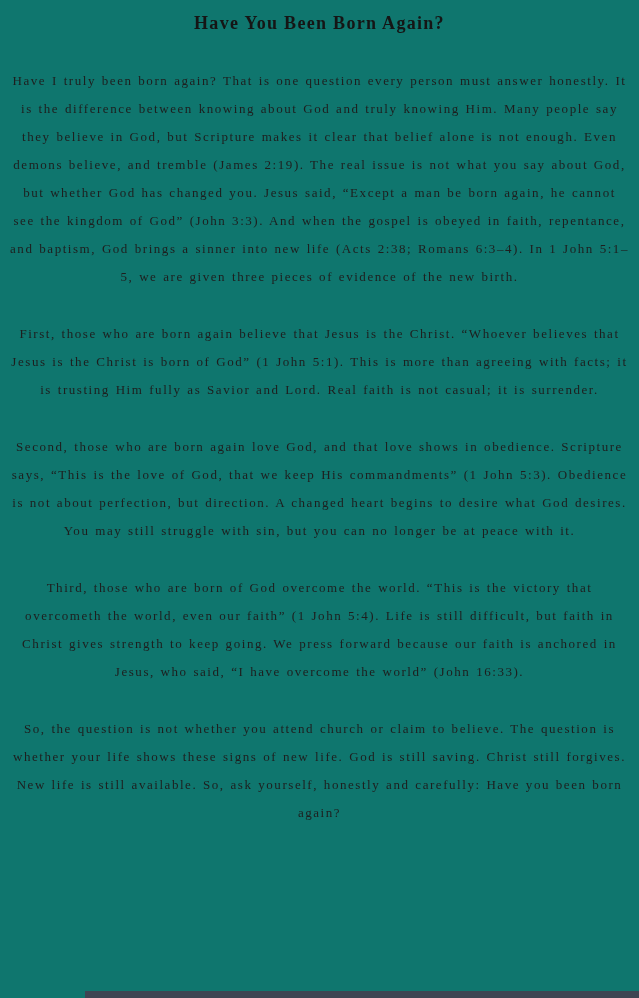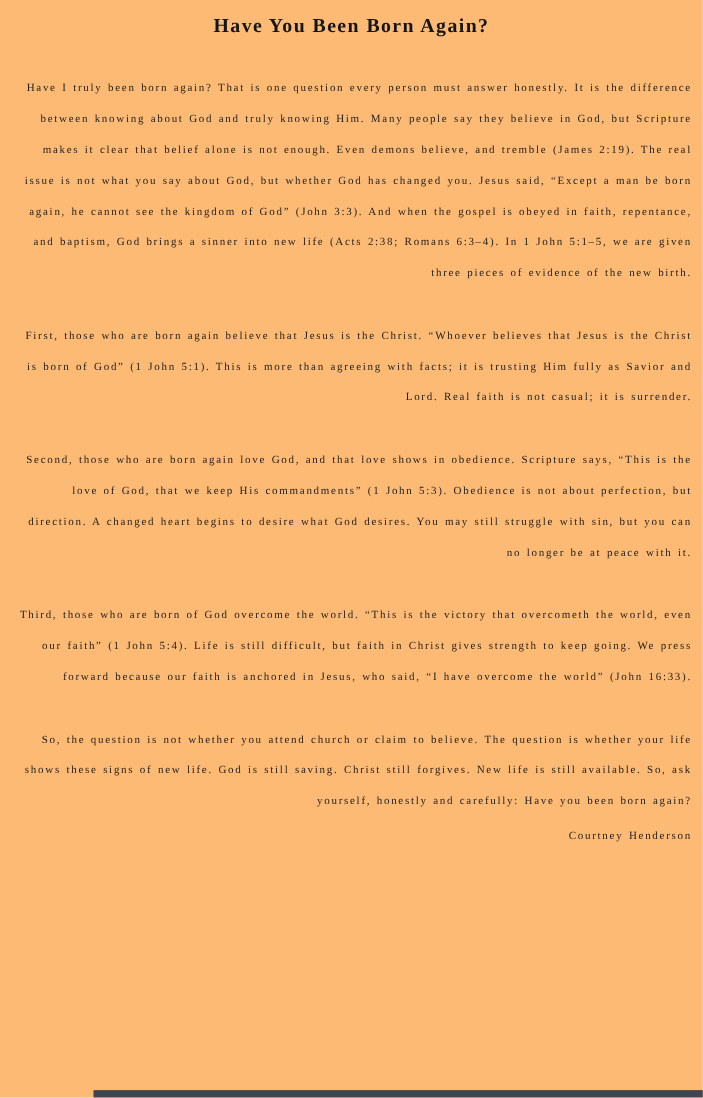--- a/index.html
+++ b/index.html
@@ -1,42 +1,42 @@
 <!DOCTYPE html>
 <html><head>
 <meta charset="utf-8">
 <style>
   html, body { margin: 0; padding: 0; background: #ffffff; }
   .page {
     position: relative;
     width: 639px;
     height: 998px;
-    background: #fdba74;
+    background: #0f766e;
     overflow: hidden;
     font-family: "Liberation Serif", "DejaVu Serif", serif;
     color: #1e1e1e;
     box-sizing: border-box;
   }
   .title {
     margin: 0;
     padding-top: 13px;
     margin-bottom: 33px;
     text-align: center;
     font-size: 18px;
     font-weight: bold;
     letter-spacing: 1.3px;
     color: #151515;
   }
   .content {
     padding: 0 10px;
-    font-size: 10px;
+    font-size: 13px;
     line-height: 28px;
     letter-spacing: 1.55px;
     word-spacing: 1px;
-    text-align: right;
+    text-align: center;
   }
   .content p {
     margin: 0 0 29px 0;
   }
   .content p.last {
     margin-bottom: 4px;
   }
   .author {
     line-height: 28px;
   }
@@ -55,18 +55,17 @@
 <div class="page">
 
   <h1 class="title">Have You Been Born Again?</h1>
 
   <div class="content">
     <p>Have I truly been born again? That is one question every person must answer honestly. It is the difference between knowing about God and truly knowing Him. Many people say they believe in God, but Scripture makes it clear that belief alone is not enough. Even demons believe, and tremble (James 2:19). The real issue is not what you say about God, but whether God has changed you. Jesus said, “Except a man be born again, he cannot see the kingdom of God” (John 3:3). And when the gospel is obeyed in faith, repentance, and baptism, God brings a sinner into new life (Acts 2:38; Romans 6:3–4). In 1 John 5:1–5, we are given three pieces of evidence of the new birth.</p>
     <p>First, those who are born again believe that Jesus is the Christ. “Whoever believes that Jesus is the Christ is born of God” (1 John 5:1). This is more than agreeing with facts; it is trusting Him fully as Savior and Lord. Real faith is not casual; it is surrender.</p>
     <p>Second, those who are born again love God, and that love shows in obedience. Scripture says, “This is the love of God, that we keep His commandments” (1 John 5:3). Obedience is not about perfection, but direction. A changed heart begins to desire what God desires. You may still struggle with sin, but you can no longer be at peace with it.</p>
     <p>Third, those who are born of God overcome the world. “This is the victory that overcometh the world, even our faith” (1 John 5:4). Life is still difficult, but faith in Christ gives strength to keep going. We press forward because our faith is anchored in Jesus, who said, “I have overcome the world” (John 16:33).</p>
     <p class="last">So, the question is not whether you attend church or claim to believe. The question is whether your life shows these signs of new life. God is still saving. Christ still forgives. New life is still available. So, ask yourself, honestly and carefully: Have you been born again?</p>
-    <div class="author">Courtney Henderson</div>
   </div>
 
   <div class="bottom-bar" style="background: rgb(62, 69, 82);"></div>
 
 </div>
 
 </body></html>

